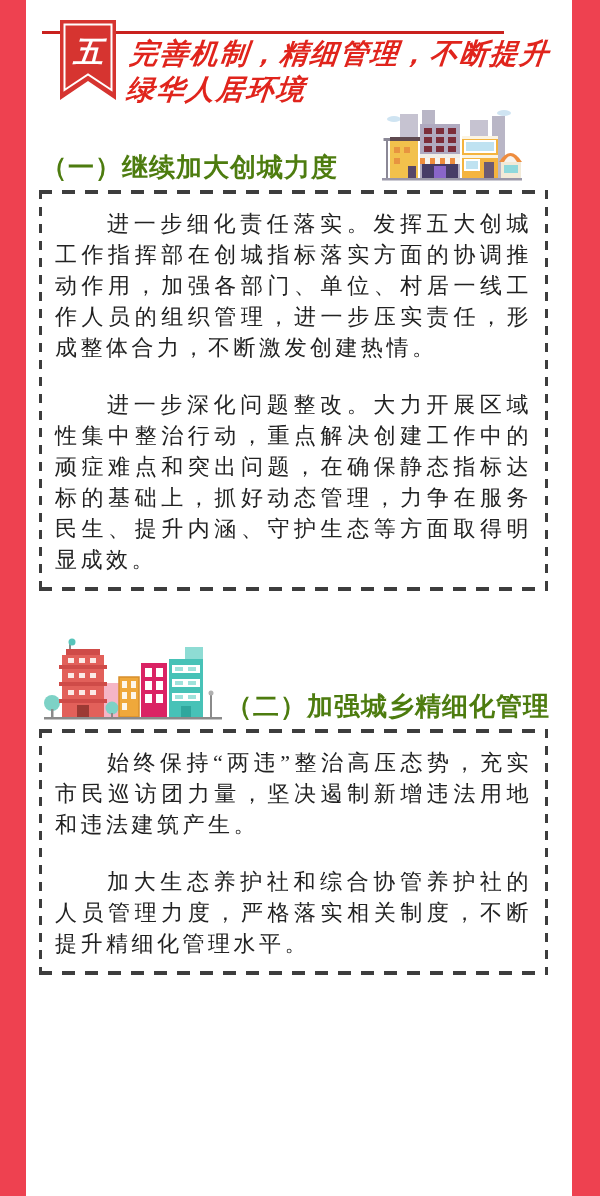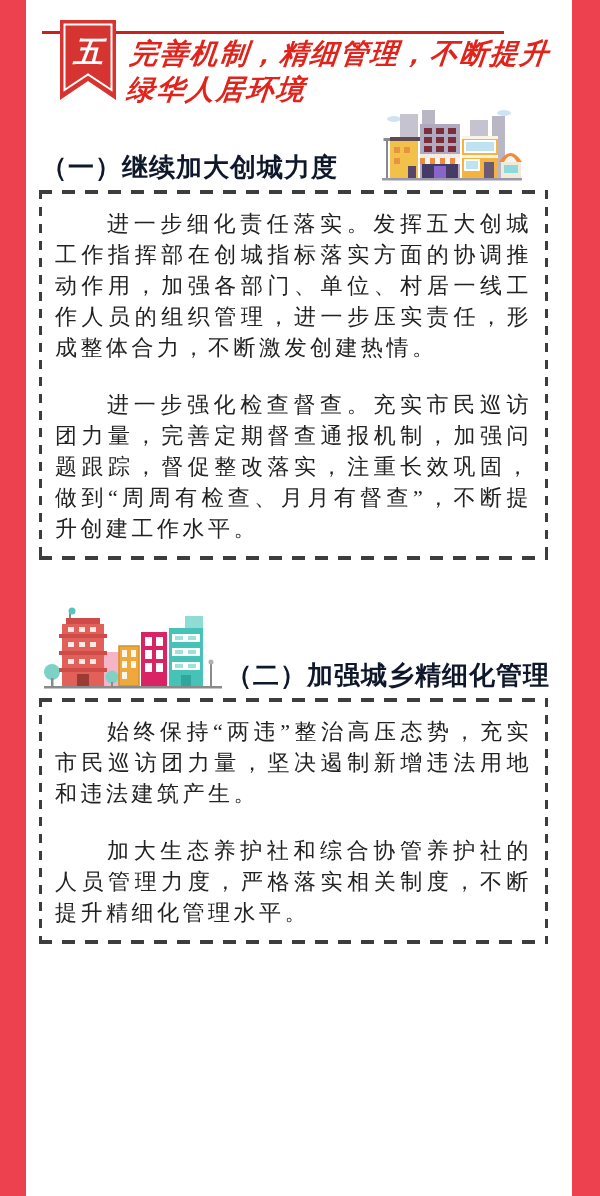--- a/index.html
+++ b/index.html
@@ -26,21 +26,21 @@
     transform:skewX(-6deg);
     font-family:"Liberation Sans",sans-serif;
     white-space:nowrap;
   }
 
   
   .sec-row{display:flex;align-items:flex-end;justify-content:space-between;}
   .sec-row-1{padding:0 50px 2px 15px;margin-top:-6px;}
   .sec-row-2{padding:0 22px 2px 16px;margin-top:44px;}
   .sec-heading{
-    font-size:26px;font-weight:bold;color:#0f172a;
+    font-size:26px;font-weight:bold;color:#4d7c0f;
     margin:0;letter-spacing:1px;line-height:30px;
     font-family:"Liberation Sans",sans-serif;white-space:nowrap;
   }
   .illus{display:block;}
 
   
   .dashed-box{
     margin:6px 24px 0 13px;
     padding:18px 16px 16px 16px;
     background-image:
@@ -133,21 +133,21 @@
         <rect x="102" y="52" width="10" height="16" fill="#6b5a74"></rect>
         <path d="M117 52 Q128.5 34 140 52 Z" fill="#ee8c3e"></path>
         <path d="M122 52 Q128.5 40 135 52 Z" fill="#f7f3ee"></path>
         <rect x="119" y="52" width="20" height="16" fill="#f2ead8"></rect>
         <rect x="122" y="55" width="14" height="8" fill="#8fd8dc"></rect>
         <rect x="0" y="68" width="140" height="2.5" fill="#9a97a8"></rect>
       </svg>
     </div>
     <div class="dashed-box">
       <p>进一步细化责任落实。发挥五大创城工作指挥部在创城指标落实方面的协调推动作用，加强各部门、单位、村居一线工作人员的组织管理，进一步压实责任，形成整体合力，不断激发创建热情。</p>
-      <p>进一步强化检查督查。充实市民巡访团力量，完善定期督查通报机制，加强问题跟踪，督促整改落实，注重长效巩固，做到“周周有检查、月月有督查”，不断提升创建工作水平。</p>
+      <p>进一步深化问题整改。大力开展区域性集中整治行动，重点解决创建工作中的顽症难点和突出问题，在确保静态指标达标的基础上，抓好动态管理，力争在服务民生、提升内涵、守护生态等方面取得明显成效。</p>
     </div>
   </section>
 
   <section>
     <div class="sec-row sec-row-2">
       <svg class="illus" width="182" height="86" viewBox="0 0 182 86">
         <circle cx="10" cy="68" r="8" fill="#7dd2c6"></circle>
           <rect x="9" y="74" width="2.5" height="8" fill="#8a8a8a"></rect>
         <rect x="58" y="48" width="26" height="34" rx="3" fill="#f5b5c6"></rect>
         <rect x="27" y="6" width="2" height="10" fill="#8a8a8a"></rect>

